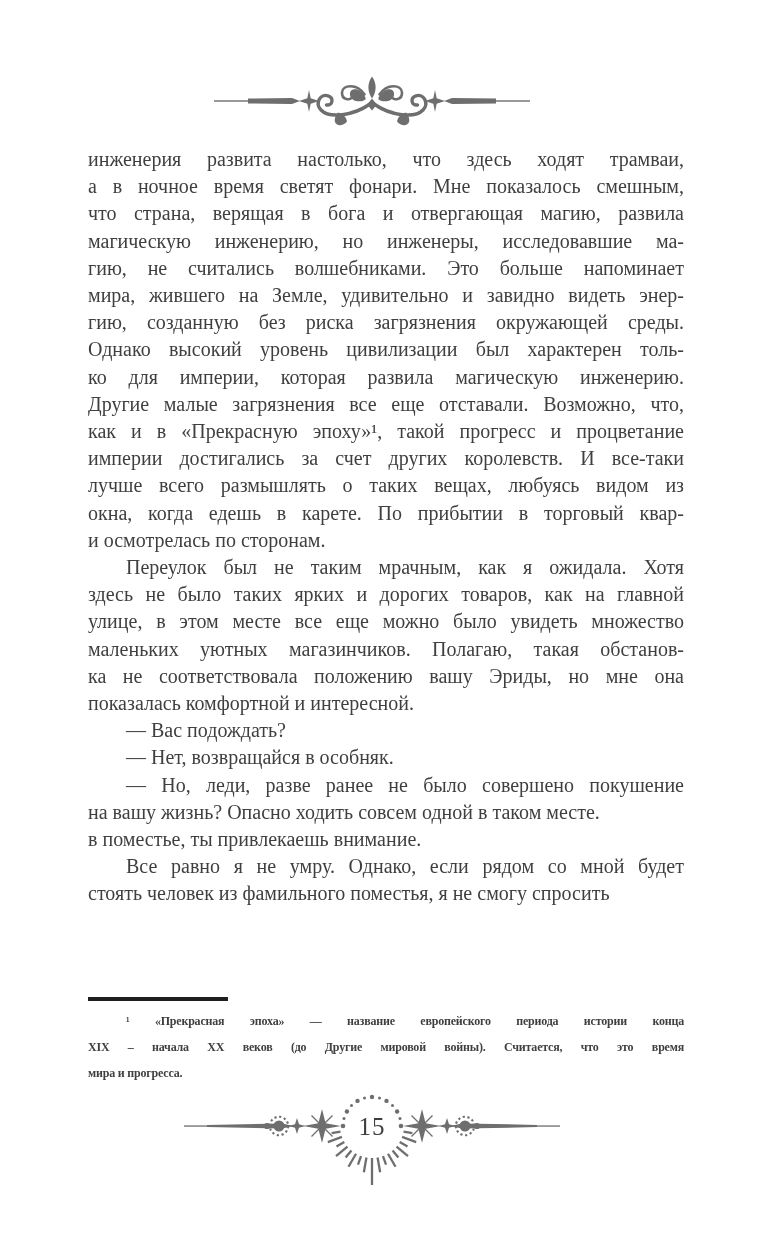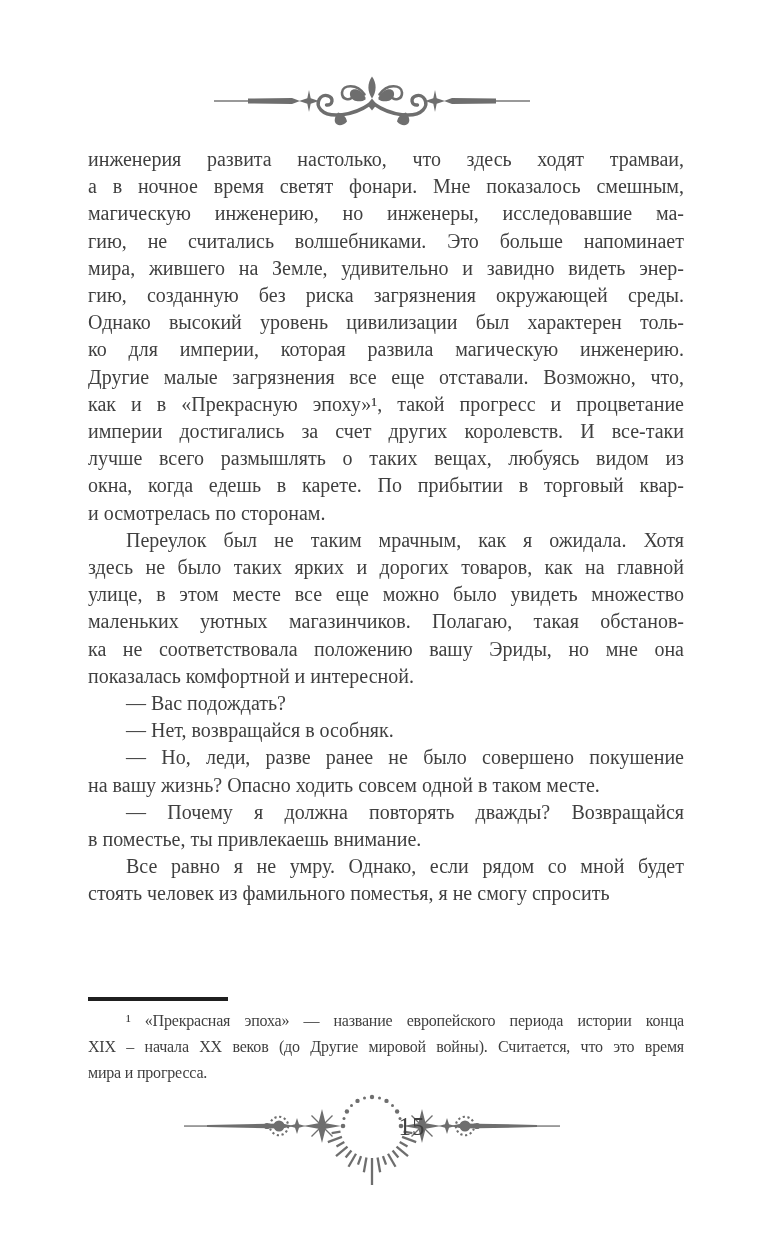--- a/index.html
+++ b/index.html
@@ -29,35 +29,34 @@
   .line.indent { text-indent: 38px; }
   .footnote {
     position: absolute; left: 88px; top: 997px; width: 596px;
     color: var(--text, #3f3f3f);
   }
   .fn-rule {
     width: 140px; height: 3.5px;
     background: var(--footnote_rule, #1f1f1f);
     margin-bottom: 7px;
   }
-  .fn-text { font-size: 16px; line-height: 26px; letter-spacing: -0.2px; }
+  .fn-text { font-size: 12px; line-height: 26px; letter-spacing: -0.2px; font-weight: bold; }
   .fn-line { text-align: justify; text-align-last: justify; }
   .fn-line.last { text-align-last: left; }
   .fn-line.indent { text-indent: 38px; }
   .footer-ornament {
     position: absolute; left: 182px; top: 1080px;
     width: 380px; height: 110px;
   }
   .footer-ornament svg { position: absolute; left: 0; top: 0; }
   .page-number {
     position: absolute; left: 190px; top: 47px;
     transform: translate(-50%, -50%);
     font-size: 25px; color: var(--text, #3f3f3f);
     letter-spacing: 1px;
-    margin-left: 40px;
   }
 </style>
 </head>
 <body>
 
 <div class="page">
 
   <div class="ornament header-ornament">
     <svg width="320" height="64" viewBox="0 0 320 64" aria-hidden="true">
       <defs>
@@ -77,20 +76,21 @@
         <path d="M153.5,26.5 C147,14.5 136,17 138.2,25 C139.8,30.8 149,31.8 153.5,28.5 Z"></path>
         <path d="M166.5,26.5 C173,14.5 184,17 181.8,25 C180.2,30.8 171,31.8 166.5,28.5 Z"></path>
         <path d="M160,27.5 L155.2,33.5 L160,39.5 L164.8,33.5 Z"></path>
       </g>
     </svg>
   </div>
 
   <div class="body-text">
       <div class="line">инженерия развита настолько, что здесь ходят трамваи,</div>
       <div class="line">а в ночное время светят фонари. Мне показалось смешным,</div>
+      <div class="line">что страна, верящая в бога и отвергающая магию, развила</div>
       <div class="line">магическую инженерию, но инженеры, исследовавшие ма-</div>
       <div class="line">гию, не считались волшебниками. Это больше напоминает</div>
       <div class="line">мира, жившего на Земле, удивительно и завидно видеть энер-</div>
       <div class="line">гию, созданную без риска загрязнения окружающей среды.</div>
       <div class="line">Однако высокий уровень цивилизации был характерен толь-</div>
       <div class="line">ко для империи, которая развила магическую инженерию.</div>
       <div class="line">Другие малые загрязнения все еще отставали. Возможно, что,</div>
       <div class="line">как и в «Прекрасную эпоху»¹, такой прогресс и процветание</div>
       <div class="line">империи достигались за счет других королевств. И все-таки</div>
       <div class="line">лучше всего размышлять о таких вещах, любуясь видом из</div>
@@ -99,21 +99,20 @@
       <div class="line indent">Переулок был не таким мрачным, как я ожидала. Хотя</div>
       <div class="line">здесь не было таких ярких и дорогих товаров, как на главной</div>
       <div class="line">улице, в этом месте все еще можно было увидеть множество</div>
       <div class="line">маленьких уютных магазинчиков. Полагаю, такая обстанов-</div>
       <div class="line">ка не соответствовала положению вашу Эриды, но мне она</div>
       <div class="line last">показалась комфортной и интересной.</div>
       <div class="line last indent">— Вас подождать?</div>
       <div class="line last indent">— Нет, возвращайся в особняк.</div>
       <div class="line indent">— Но, леди, разве ранее не было совершено покушение</div>
       <div class="line last">на вашу жизнь? Опасно ходить совсем одной в таком месте.</div>
-      <div class="line indent">— Почему я должна повторять дважды? Возвращайся</div>
       <div class="line last">в поместье, ты привлекаешь внимание.</div>
       <div class="line indent">Все равно я не умру. Однако, если рядом со мной будет</div>
       <div class="line last">стоять человек из фамильного поместья, я не смогу спросить</div>
     </div>
 
   <div class="footnote">
     <div class="fn-rule"></div>
     <div class="fn-text">
         <div class="fn-line indent">¹ «Прекрасная эпоха» — название европейского периода истории конца</div>
         <div class="fn-line">XIX – начала XX веков (до Другие мировой войны). Считается, что это время</div>

